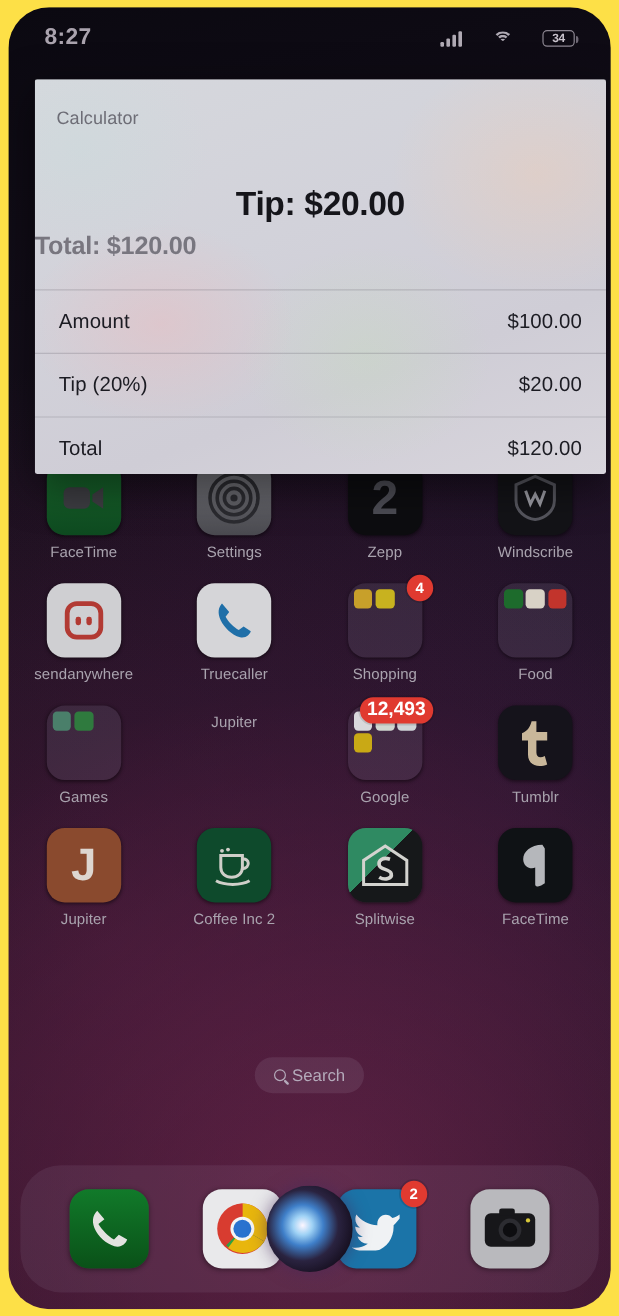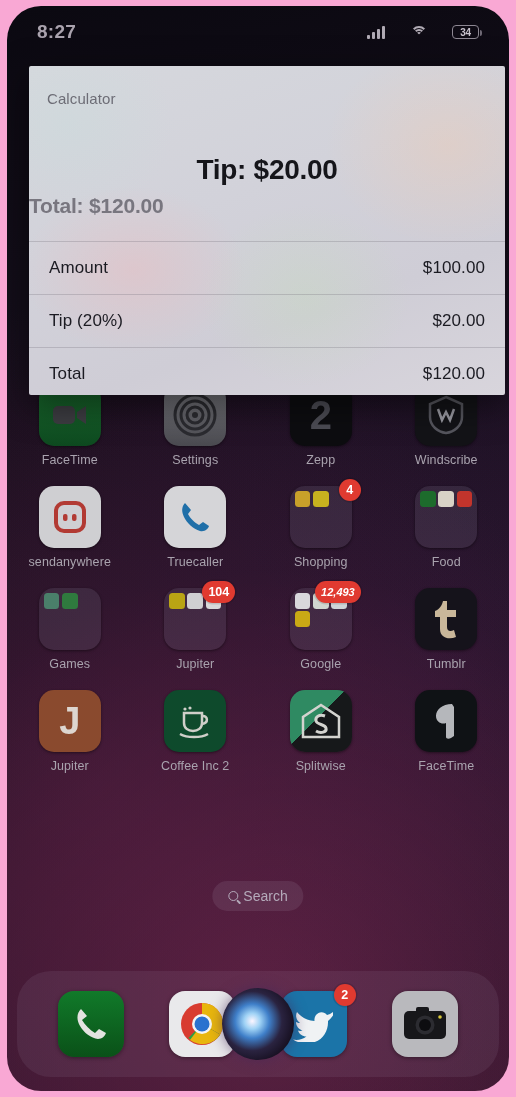--- a/index.html
+++ b/index.html
@@ -6,21 +6,21 @@
   html, body {
     width: 516px; height: 1097px;
     background: #000;
     font-family: "Liberation Sans", sans-serif;
     overflow: hidden;
   }
 
   #phone {
     position: relative;
     width: 516px; height: 1097px;
-    background: #f9a8d4;
+    background: #fde047;
     overflow: hidden;
   }
 
   
   #wallpaper {
     position: absolute;
     left: 7px; top: 6px;
     width: 502px; height: 1085px;
     border-radius: 34px;
     background:
@@ -90,21 +90,21 @@
     letter-spacing: .1px; white-space: nowrap;
   }
   .badge {
     position: absolute; top: -7px; right: -9px;
     min-width: 22px; height: 22px; padding: 0 6px;
     background: #e03a30; color: #fff;
     border-radius: 11px; font-size: 12.5px; font-weight: 600;
     display: flex; align-items: center; justify-content: center;
     box-shadow: 0 0 0 1.5px rgba(0,0,0,.12);
   }
-  .badge.wide { min-width: 34px; font-size: 11px; font-style: italic; }
+  .badge.wide { min-width: 34px; font-size: 16px; }
 
   
   .folder {
     background: rgba(120,110,130,.22);
     display: grid; grid-template-columns: repeat(3, 1fr);
     grid-template-rows: repeat(3, 1fr);
     gap: 2.5px; padding: 5px;
     align-content: start;
   }
   .mini { width: 100%; height: 100%; border-radius: 3.5px; }
@@ -327,28 +327,20 @@
             <div class="icon folder">
               <span class="mini" style="background:#4a7f6a;"></span>
               <span class="mini" style="background:#2f7a3e;"></span>
               <span class="mini" style="background:transparent;"></span>
             </div>
           </div>
           <div class="app-label">Games</div>
         </div>
 
         <div class="app">
-          <div class="icon-wrap">
-            <div class="icon folder">
-              <span class="mini" style="background:#b9a414;"></span>
-              <span class="mini" style="background:#cfcfd2;"></span>
-              <span class="mini" style="background:#d8d8da;"></span>
-            </div>
-            <div class="badge">104</div>
-          </div>
           <div class="app-label">Jupiter</div>
         </div>
 
         <div class="app">
           <div class="icon-wrap">
             <div class="icon folder">
               <span class="mini" style="background:#d8d8dc;"></span>
               <span class="mini" style="background:#d0d6d0;"></span>
               <span class="mini" style="background:#cfd4d8;"></span>
               <span class="mini" style="background:#c9a915;"></span>

